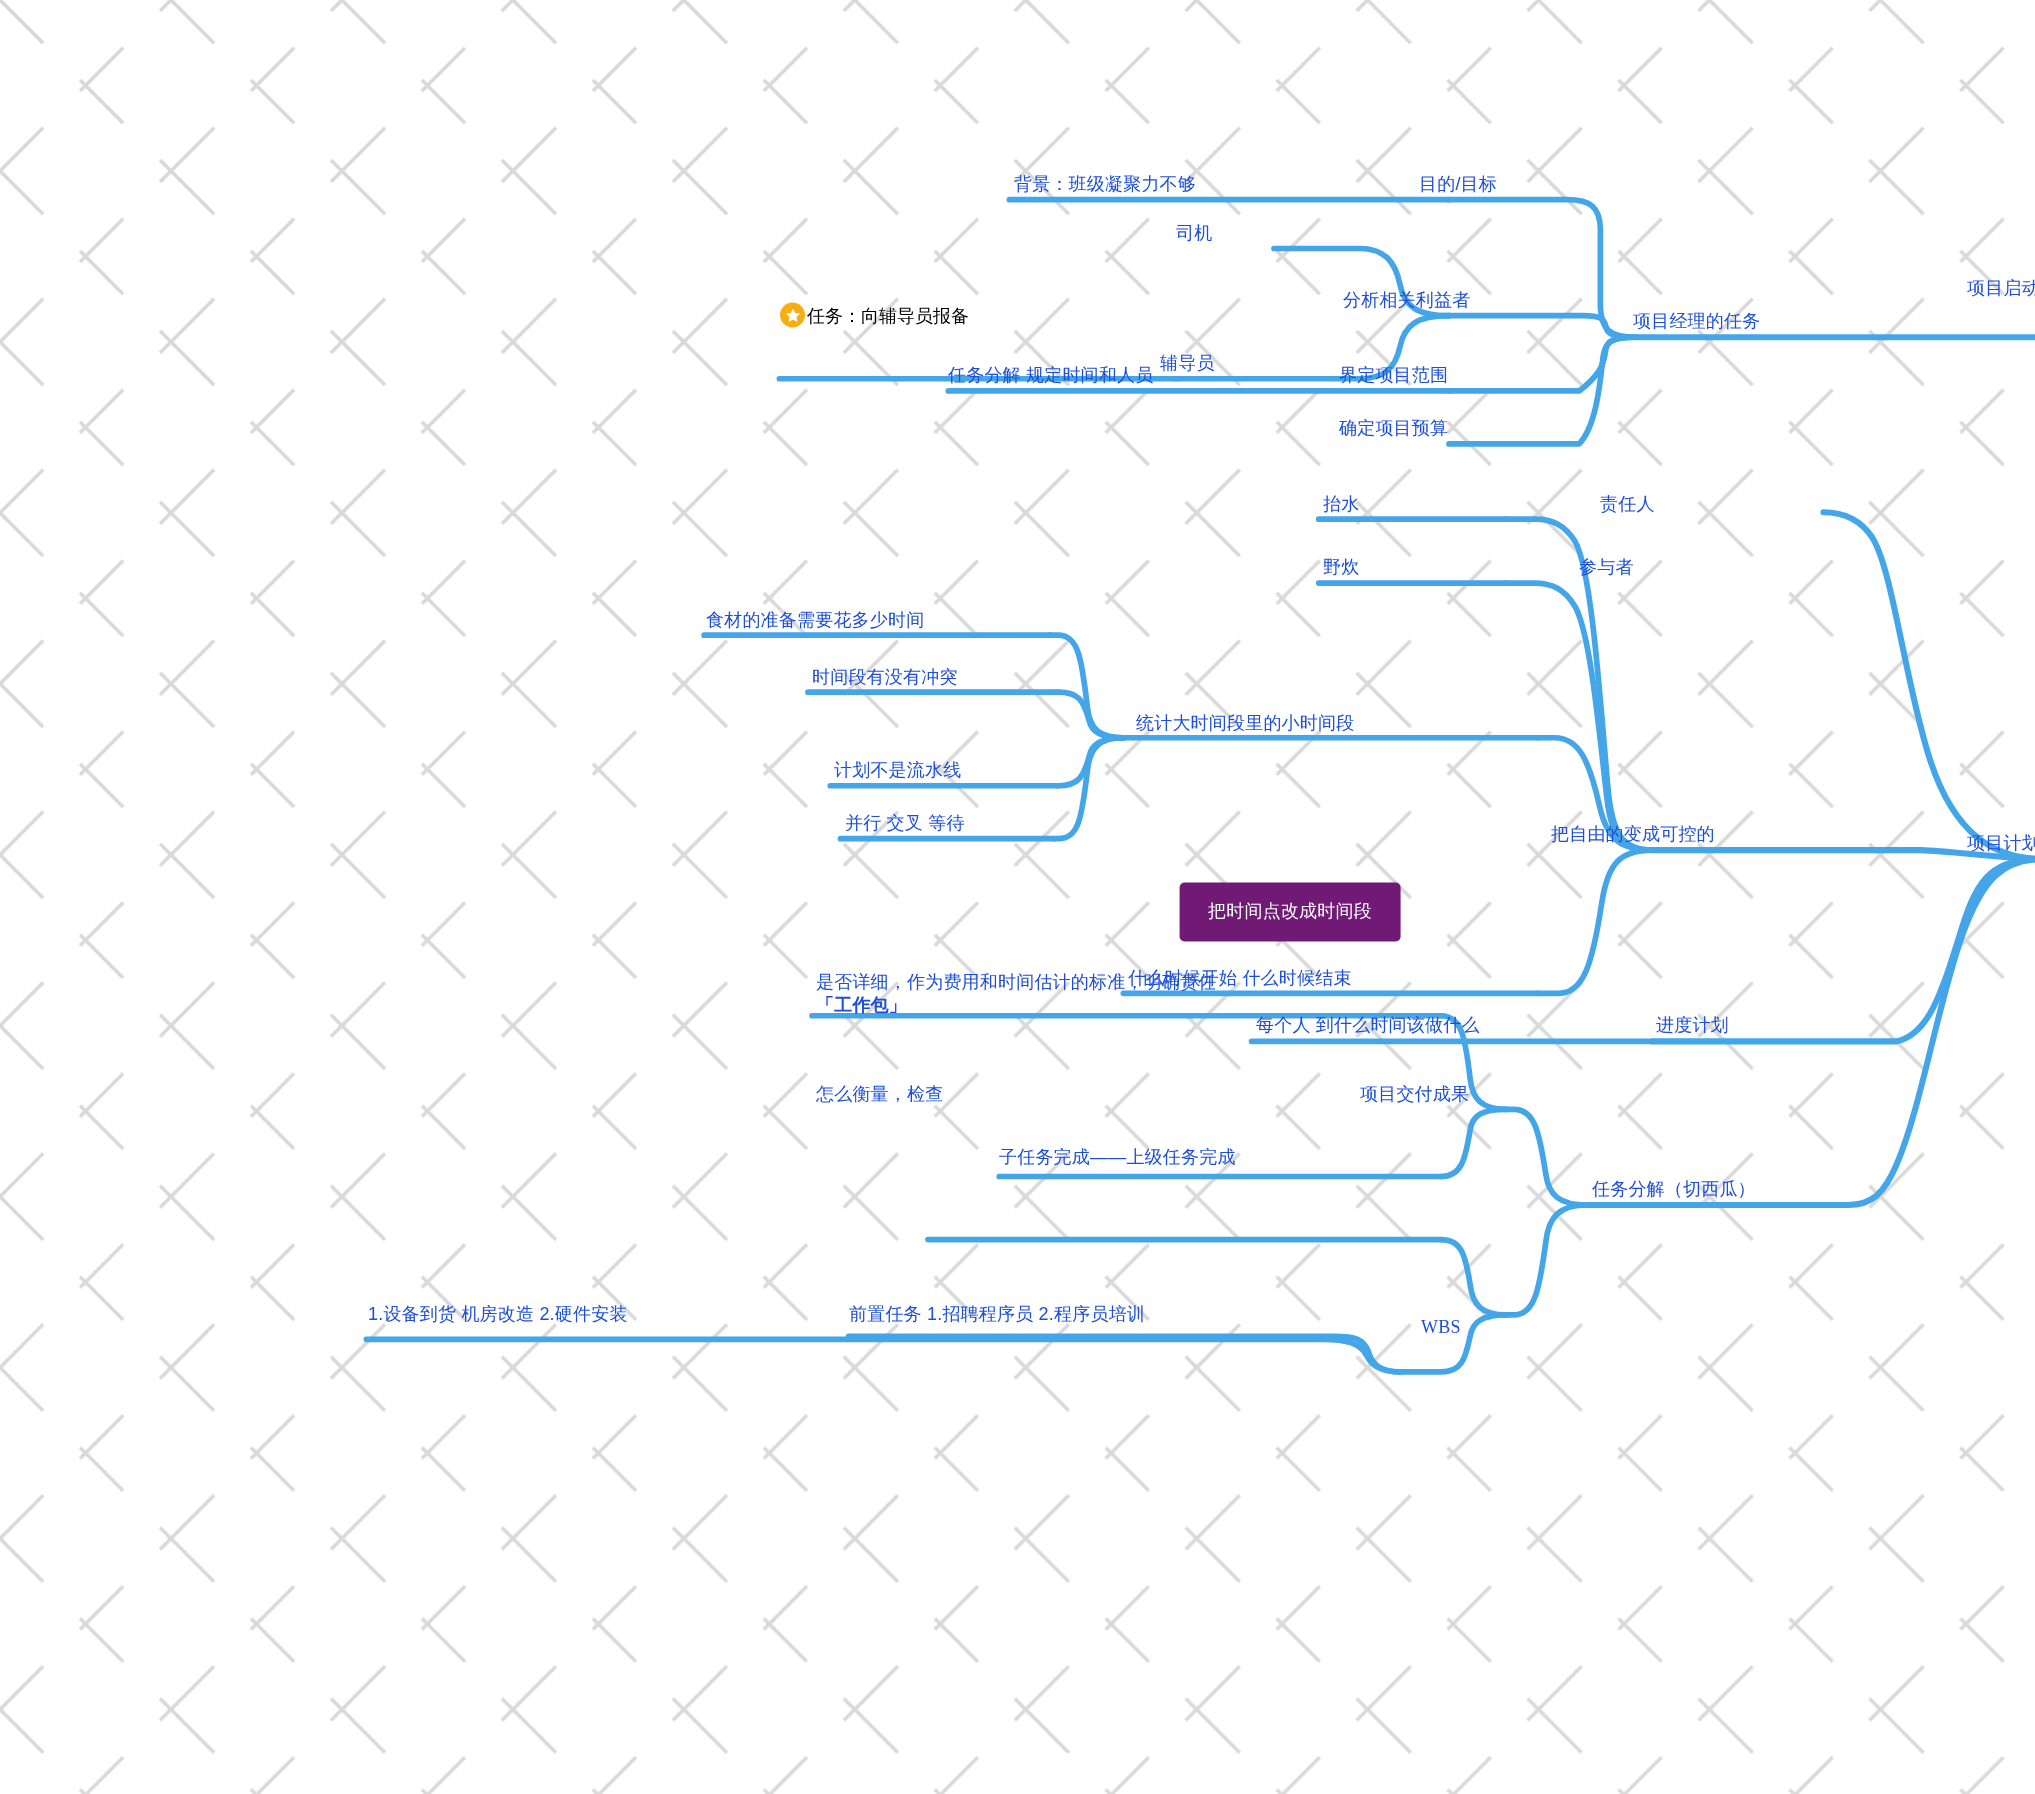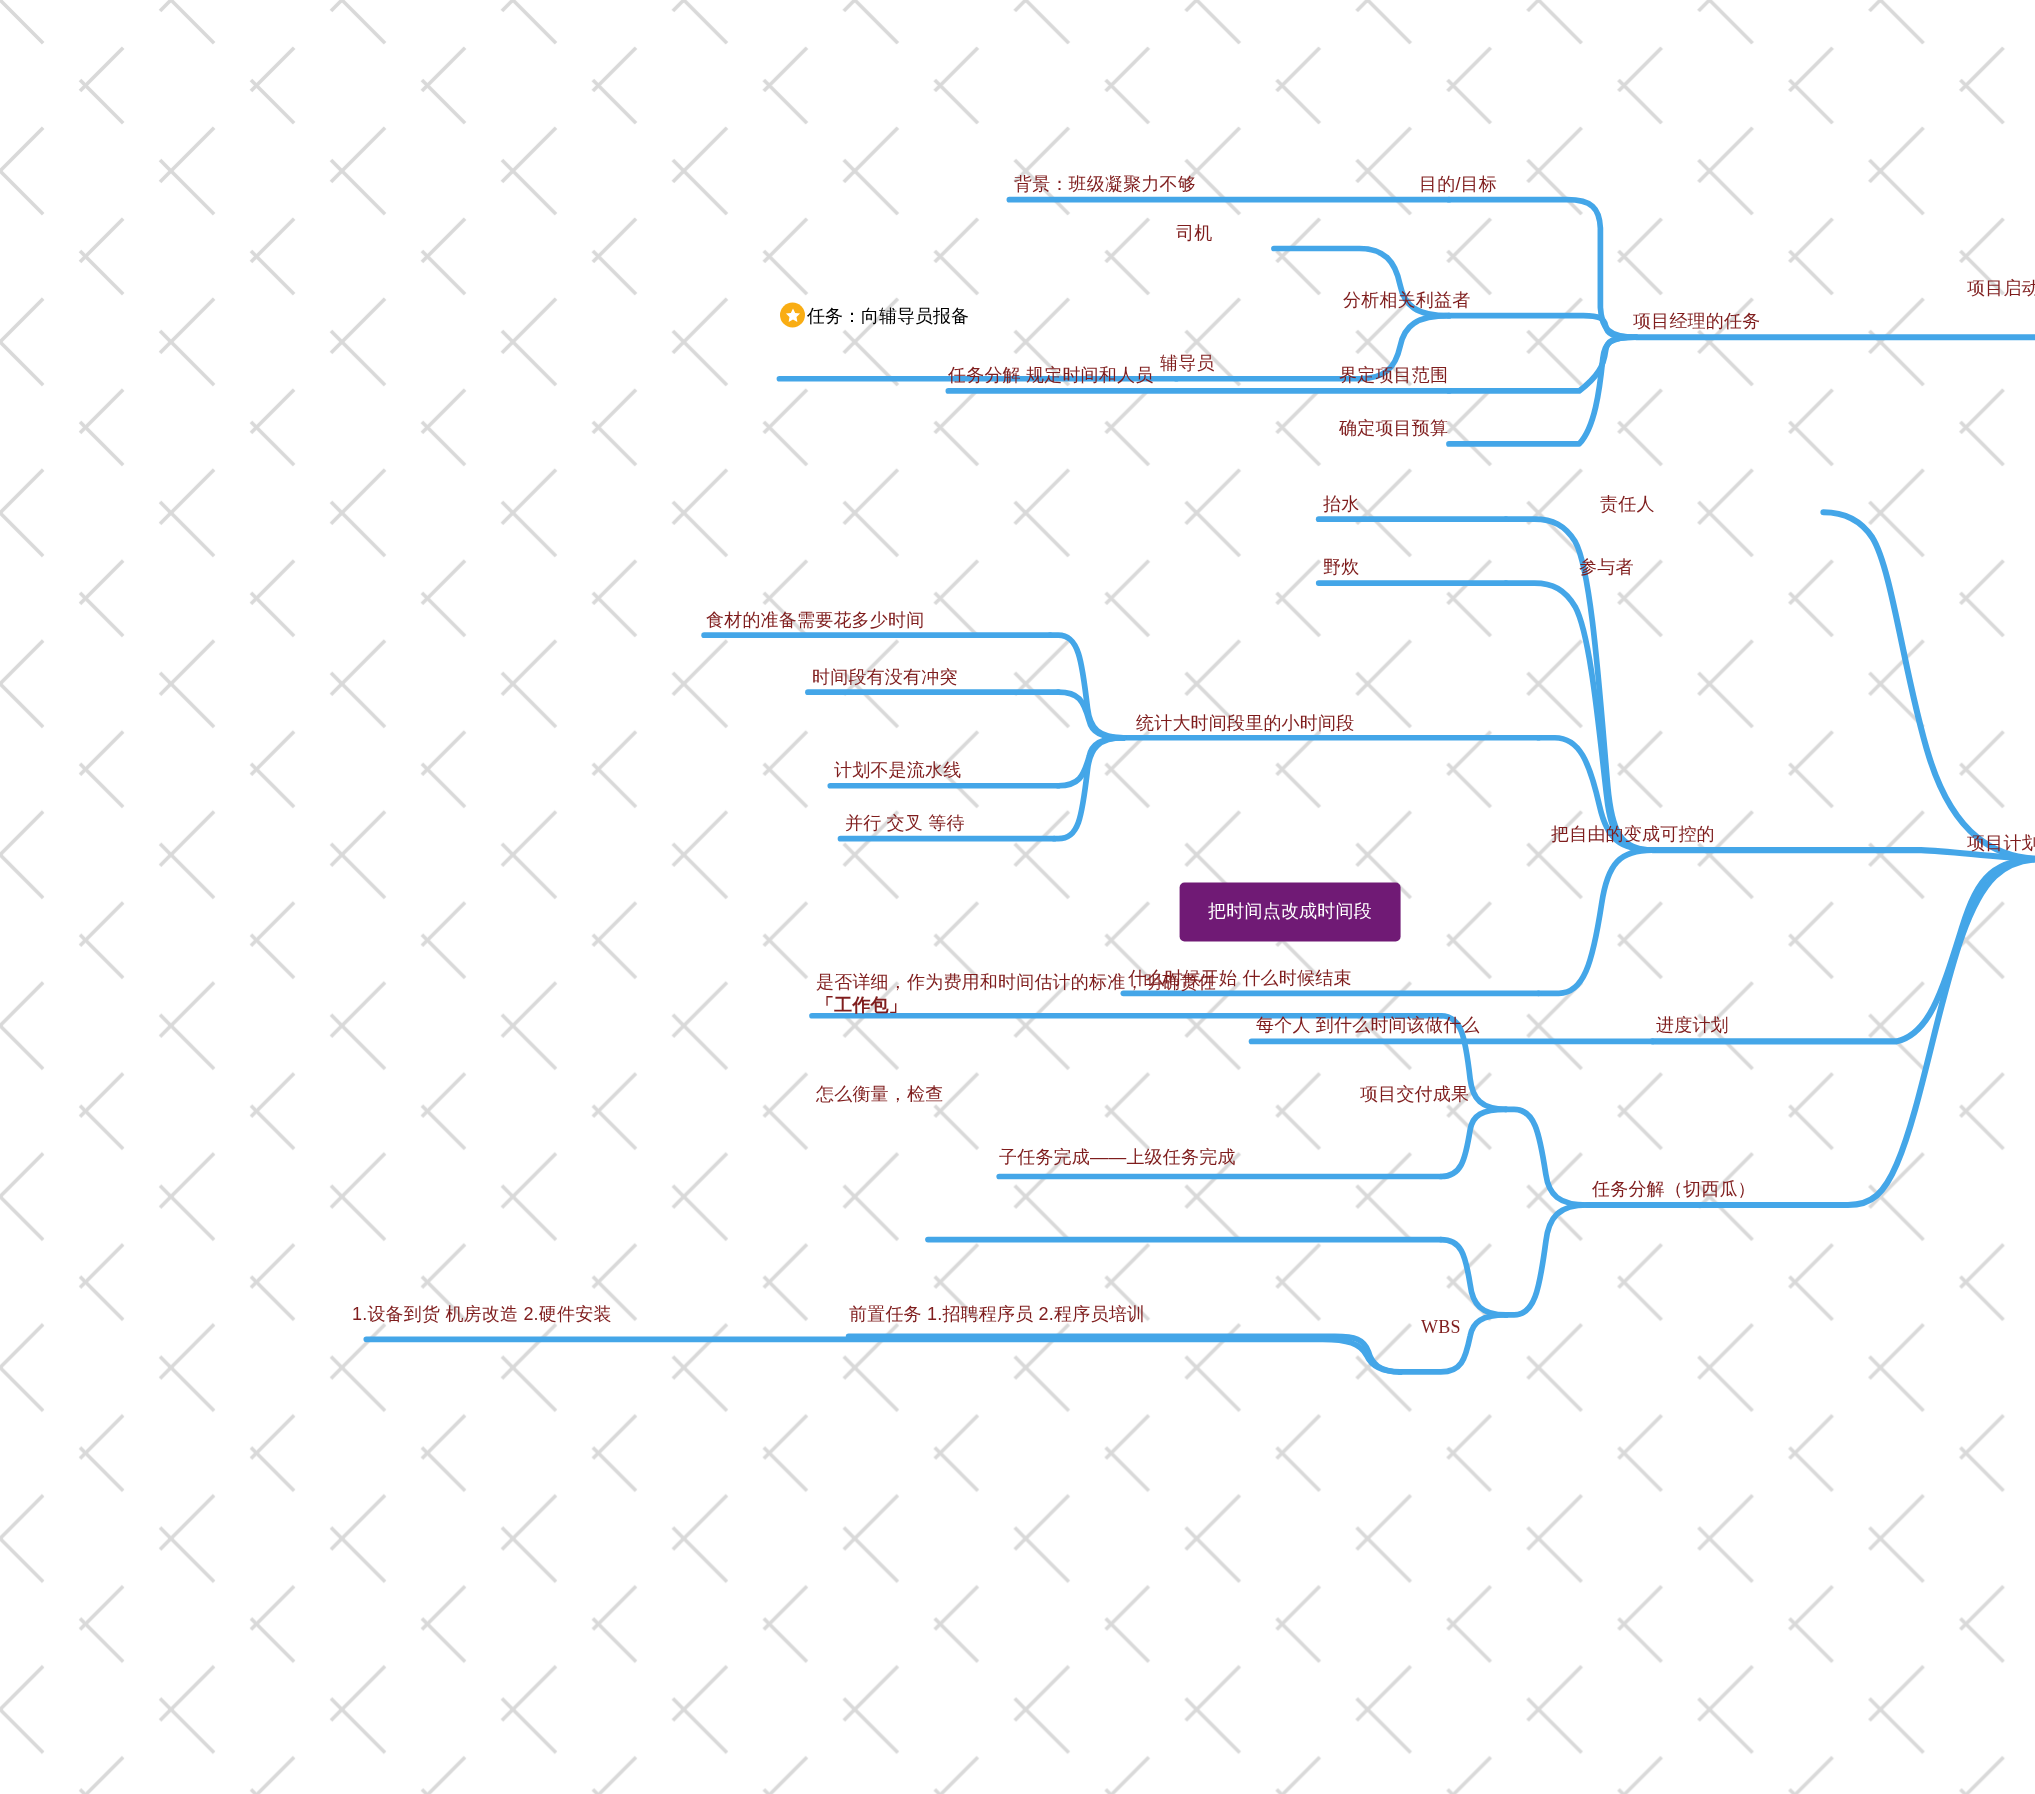--- a/index.html
+++ b/index.html
@@ -14,21 +14,21 @@
   #watermark{
     position:absolute;inset:0;
     pointer-events:none;
     opacity:1;
   }
   
   #links{position:absolute;left:0;top:0;width:2692px;height:1795px;}
   
   .node{
     position:absolute;
-    color:#7f1d1d;
+    color:#1d4ed8;
     white-space:pre;
     line-height:1.28;
     letter-spacing:0.2px;
   }
   .n-md{font-size:18px;}
   .serif{font-family:"Liberation Serif","DejaVu Serif",serif;margin-top:32px;}
   
   .node.filled{
     background:#701a75;
     color:#ffffff;
@@ -231,16 +231,16 @@
   <div class="node n-md" style="left:1360px;top:1083px;">项目交付成果</div>
   <div class="node n-md" style="left:816px;top:1083px;">怎么衡量，检查</div>
 
   <div class="node n-md" style="left:816px;top:971px;">是否详细，作为费用和时间估计的标准，明确责任</div>
   <div class="node n-md" style="left:816px;top:994px;font-weight:bold;">「工作包」</div>
 
   <div class="node n-md" style="left:999px;top:1146px;">子任务完成——上级任务完成</div>
   <div class="node n-md serif" style="left:1421px;top:1284px;">WBS</div>
 
   <div class="node n-md" style="left:849px;top:1303px;">前置任务 1.招聘程序员 2.程序员培训</div>
-  <div class="node n-md" style="left:352px;top:1303px;">1.设备到货 机房改造 2.硬件安装</div>
+  <div class="node n-md" style="left:368px;top:1303px;">1.设备到货 机房改造 2.硬件安装</div>
 
 </div>
 
 
 </body></html>

